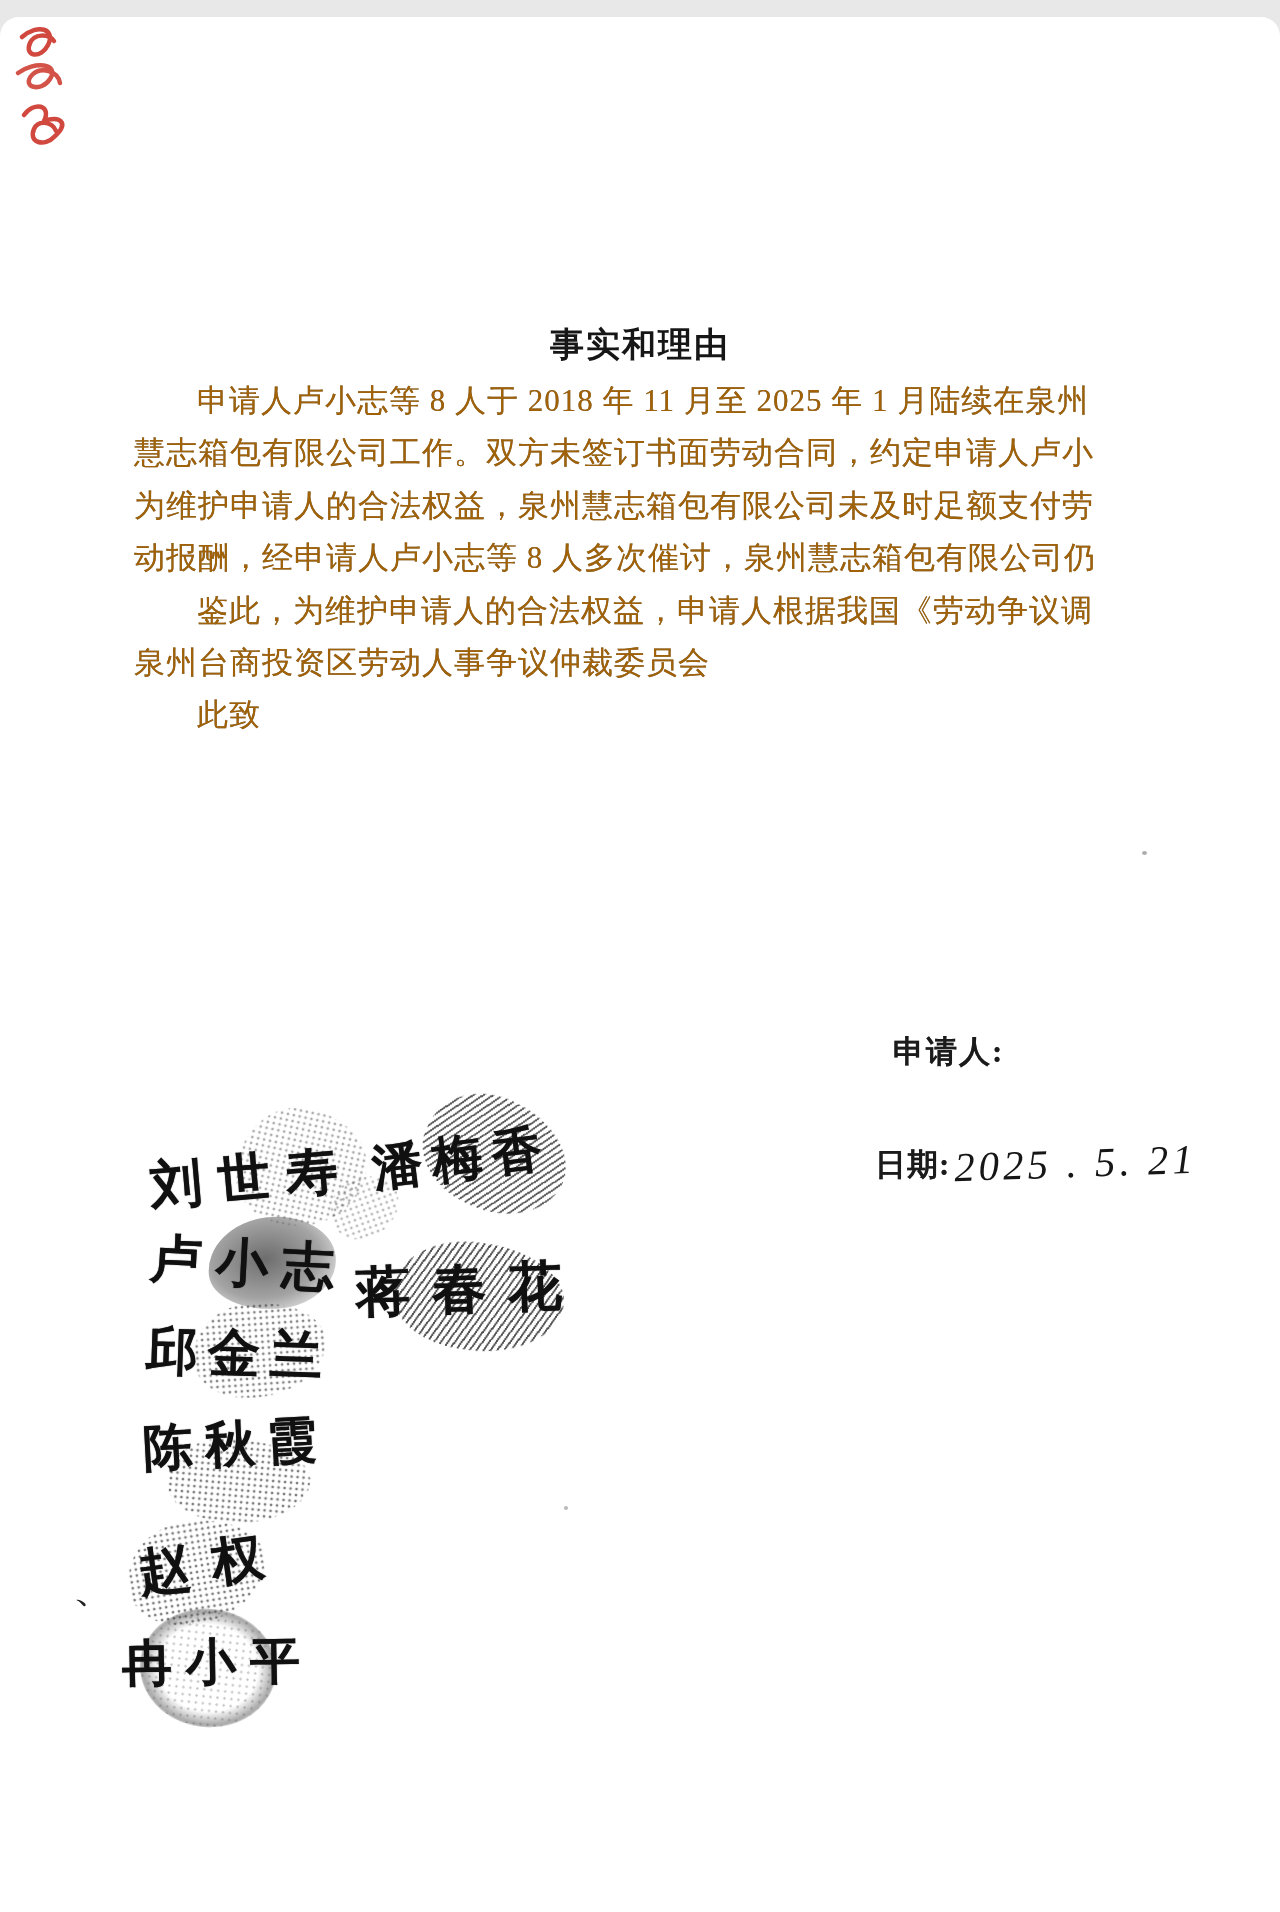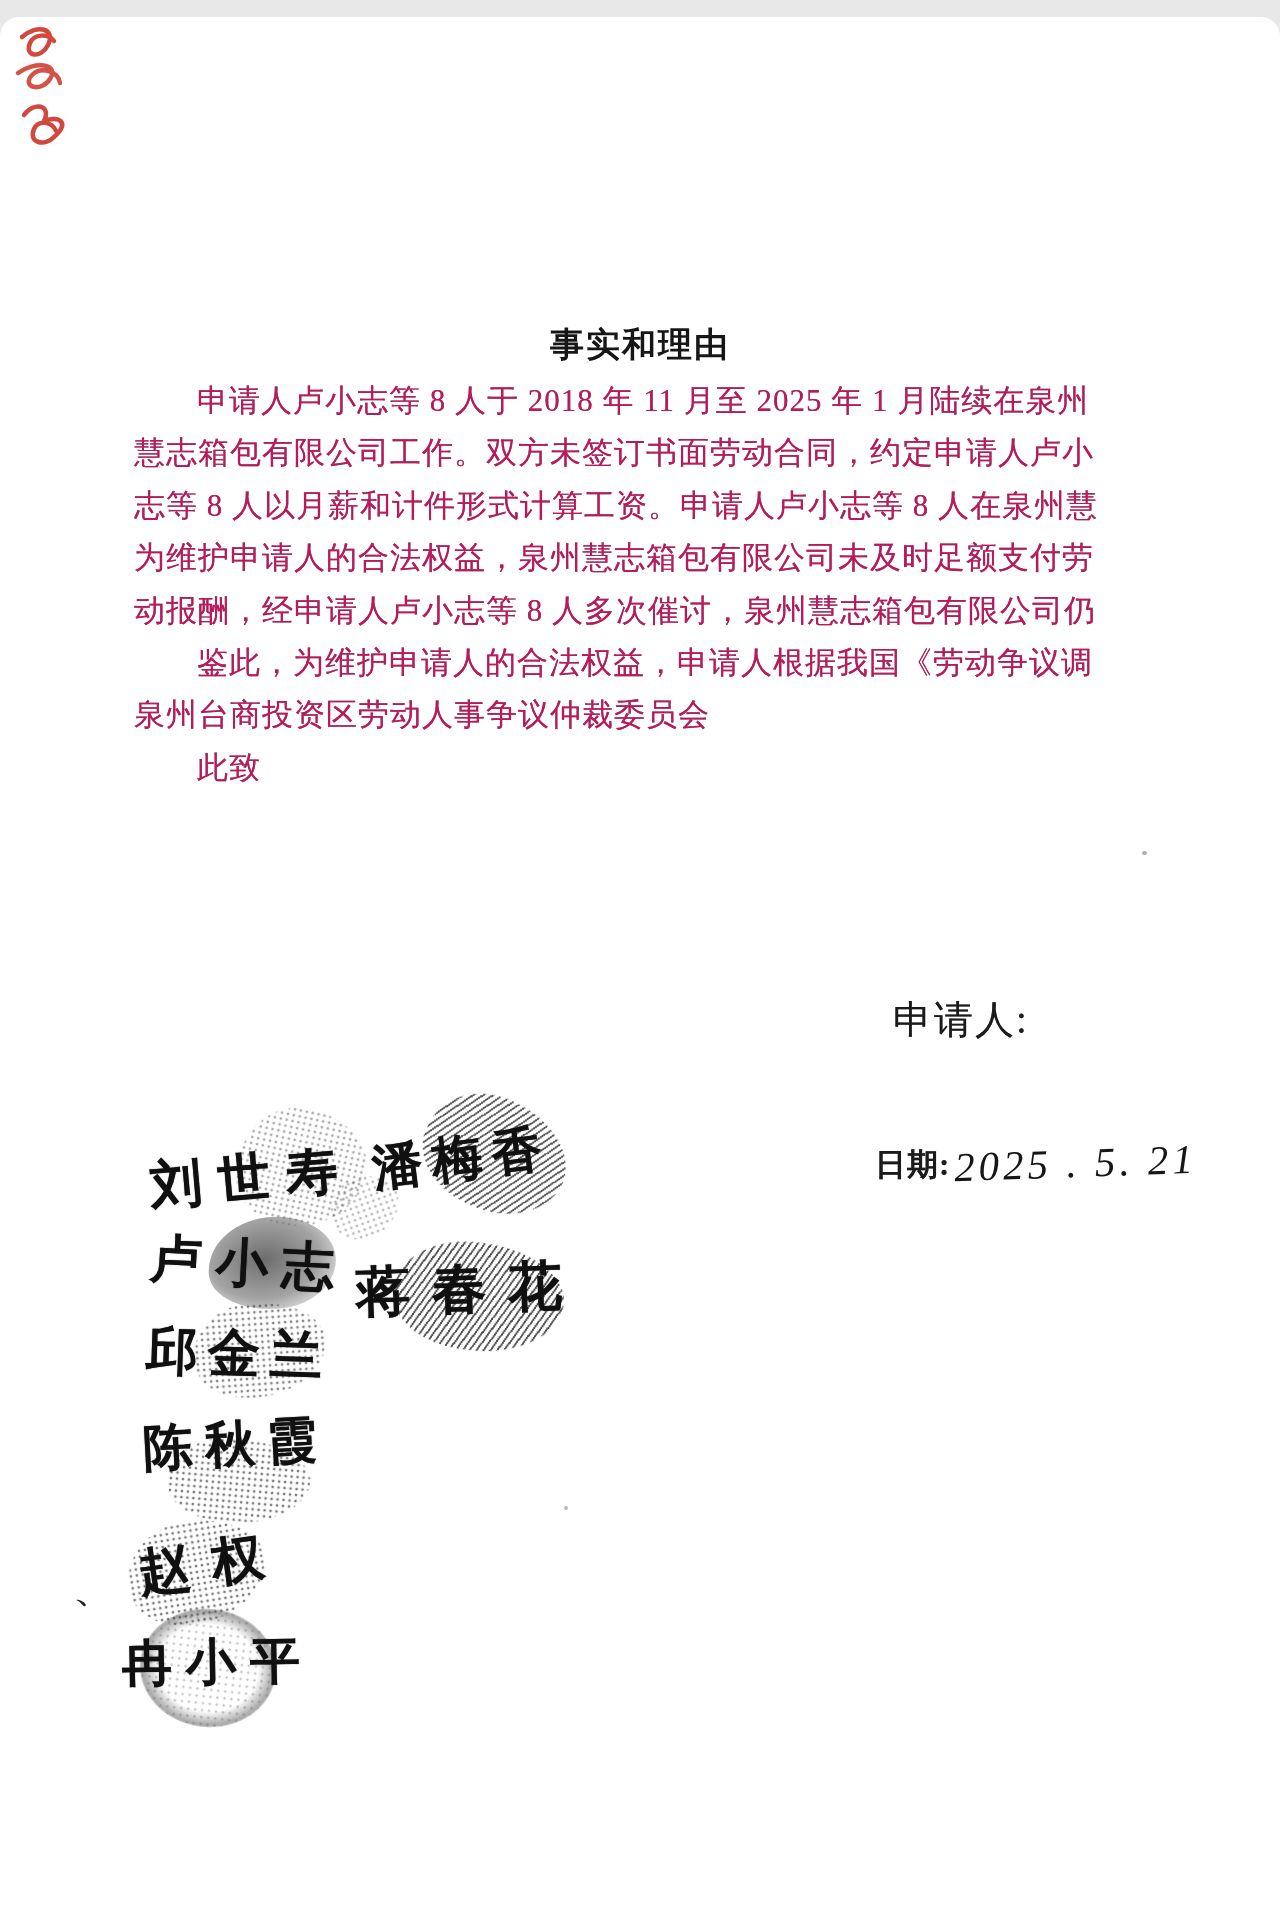--- a/index.html
+++ b/index.html
@@ -21,27 +21,27 @@
     color:#161616;
   }
   .text-block{
     position:absolute;left:134px;top:358px;width:986px;
   }
   .bline{
     height:52.4px;line-height:52.4px;
     font-size:31px;
     letter-spacing:1px;
     white-space:nowrap;
-    color:#be185d;
+    color:#a16207;
     text-shadow:0 0 .4px rgba(20,20,20,.6);
   }
   .indent{padding-left:63px;}
   .applicant-label{
-    position:absolute;left:893px;top:976px;
-    font-size:39px;font-weight:400;letter-spacing:2px;
+    position:absolute;left:893px;top:1014px;
+    font-size:31px;font-weight:700;letter-spacing:2px;
     text-shadow:0 0 .4px rgba(20,20,20,.6);
   }
   .date-line{
     position:absolute;left:875px;top:1120px;white-space:nowrap;
   }
   .date-label{
     font-size:31px;font-weight:600;letter-spacing:1px;
     text-shadow:0 0 .4px rgba(20,20,20,.6);
     font-family:Liberation Serif, serif;
   }
@@ -127,21 +127,20 @@
     <path d="M14 16 C 30 2, 48 8, 40 24 C 33 38, 16 36, 22 22 C 26 13, 40 12, 46 20" stroke="#c8281c" stroke-width="4.5" stroke-linecap="round" opacity="0.85"></path>
     <path d="M10 52 C 26 40, 52 42, 42 58 C 33 72, 13 66, 24 54 C 33 45, 50 50, 52 62" stroke="#c8281c" stroke-width="4.5" stroke-linecap="round" opacity="0.8"></path>
     <path d="M16 94 C 26 80, 44 84, 36 100 C 52 94, 62 102, 46 116 C 37 126, 20 122, 26 108 C 30 99, 44 100, 48 110" stroke="#c8281c" stroke-width="4.5" stroke-linecap="round" opacity="0.85"></path>
   </svg>
 
   <div class="doc-title">事实和理由</div>
 
   <div class="text-block">
     <div class="bline indent">申请人卢小志等 8 人于 2018 年 11 月至 2025 年 1 月陆续在泉州</div>
     <div class="bline">慧志箱包有限公司工作。双方未签订书面劳动合同，约定申请人卢小</div>
-    <div class="bline">志等 8 人以月薪和计件形式计算工资。申请人卢小志等 8 人在泉州慧</div>
     <div class="bline">为维护申请人的合法权益，泉州慧志箱包有限公司未及时足额支付劳</div>
     <div class="bline">动报酬，经申请人卢小志等 8 人多次催讨，泉州慧志箱包有限公司仍</div>
     <div class="bline indent">鉴此，为维护申请人的合法权益，申请人根据我国《劳动争议调</div>
     <div class="bline">泉州台商投资区劳动人事争议仲裁委员会</div>
     <div class="bline indent">此致</div>
   </div>
 
   <div class="applicant-label">申请人:</div>
 
   <div class="date-line">

